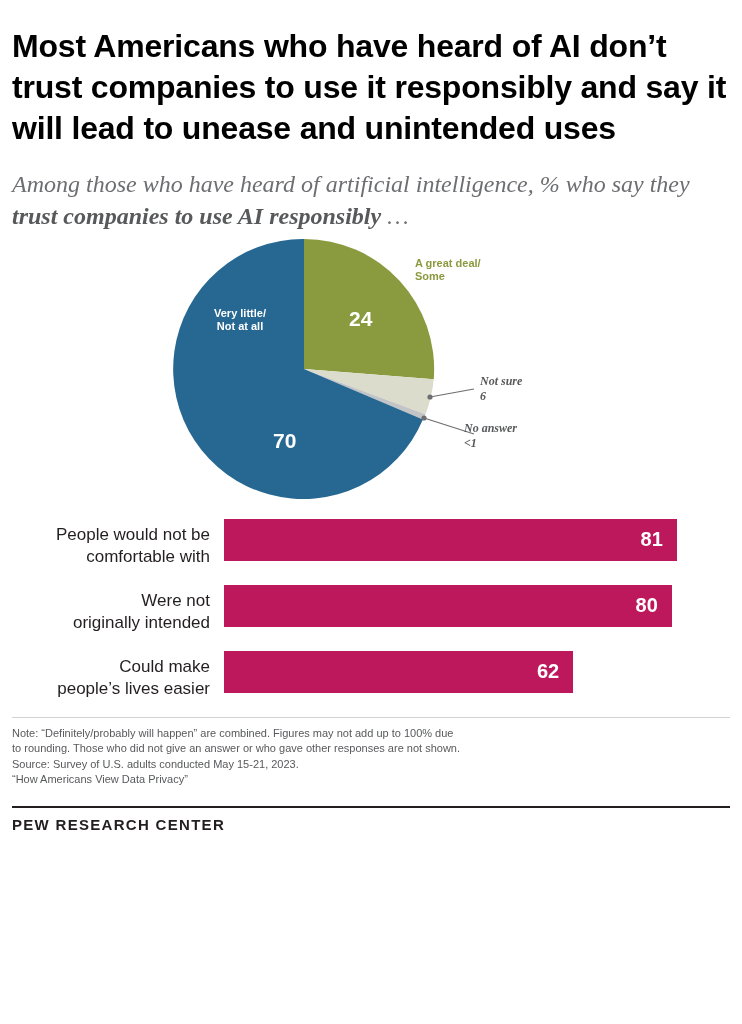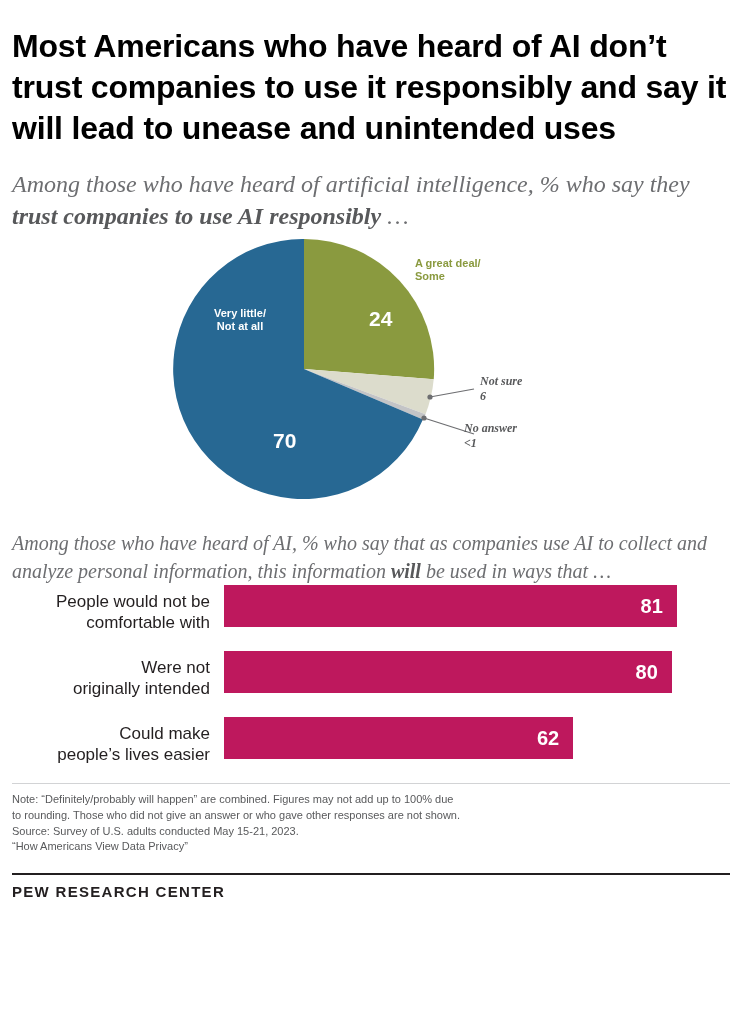--- a/index.html
+++ b/index.html
@@ -80,21 +80,21 @@
     top: 18px;
     text-align: left;
   }
   .lbl-verylittle {
     color: #ffffff;
     left: 168px;
     top: 68px;
     text-align: center;
     width: 120px;
   }
-  .val-24 { left: 357px; top: 68px; }
+  .val-24 { left: 337px; top: 68px; }
   .val-70 { left: 261px; top: 190px; }
   .ann {
     position: absolute;
     font-family: "Liberation Serif", serif;
     font-style: italic;
     font-size: 12px;
     color: #58595b;
     line-height: 1.25;
     font-weight: bold;
   }
@@ -207,23 +207,20 @@
     <div class="ann ann-notsure">
       <div>Not sure</div>
       <div class="num">6</div>
     </div>
     <div class="ann ann-noanswer">
       <div>No answer</div>
       <div class="num">&lt;1</div>
     </div>
   </div>
 
-  <div class="subtitle-2">
-    <span>Among those who have heard of AI, % who say that as companies use AI to collect and analyze personal information, this information </span><b>will</b><span> be used in ways that …</span>
-  </div>
 
   <div class="bars">
 
     <div class="bar-row">
       <div class="bar-label">
         <div>People would not be</div>
         <div>comfortable with</div>
       </div>
       <div class="bar-track">
         <div class="bar-fill" style="width:89.5%">

